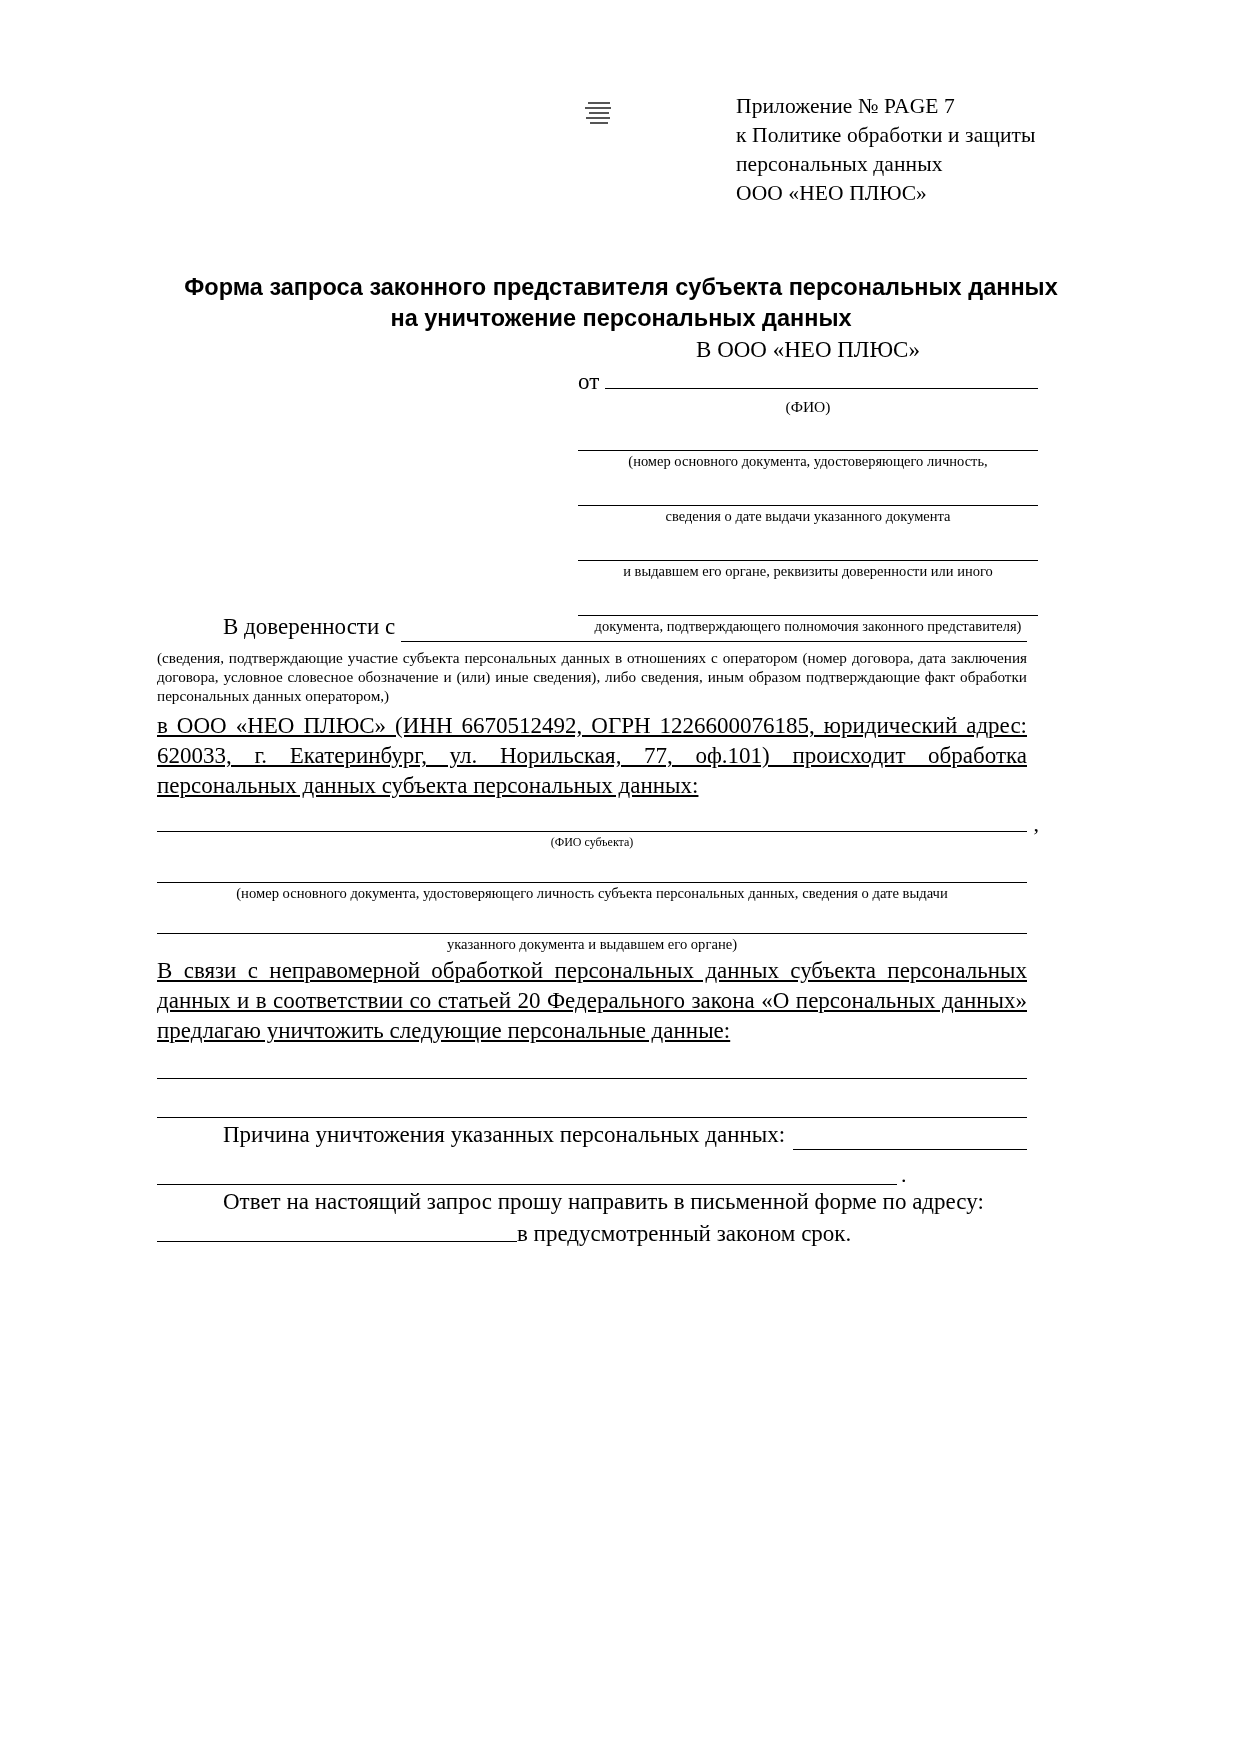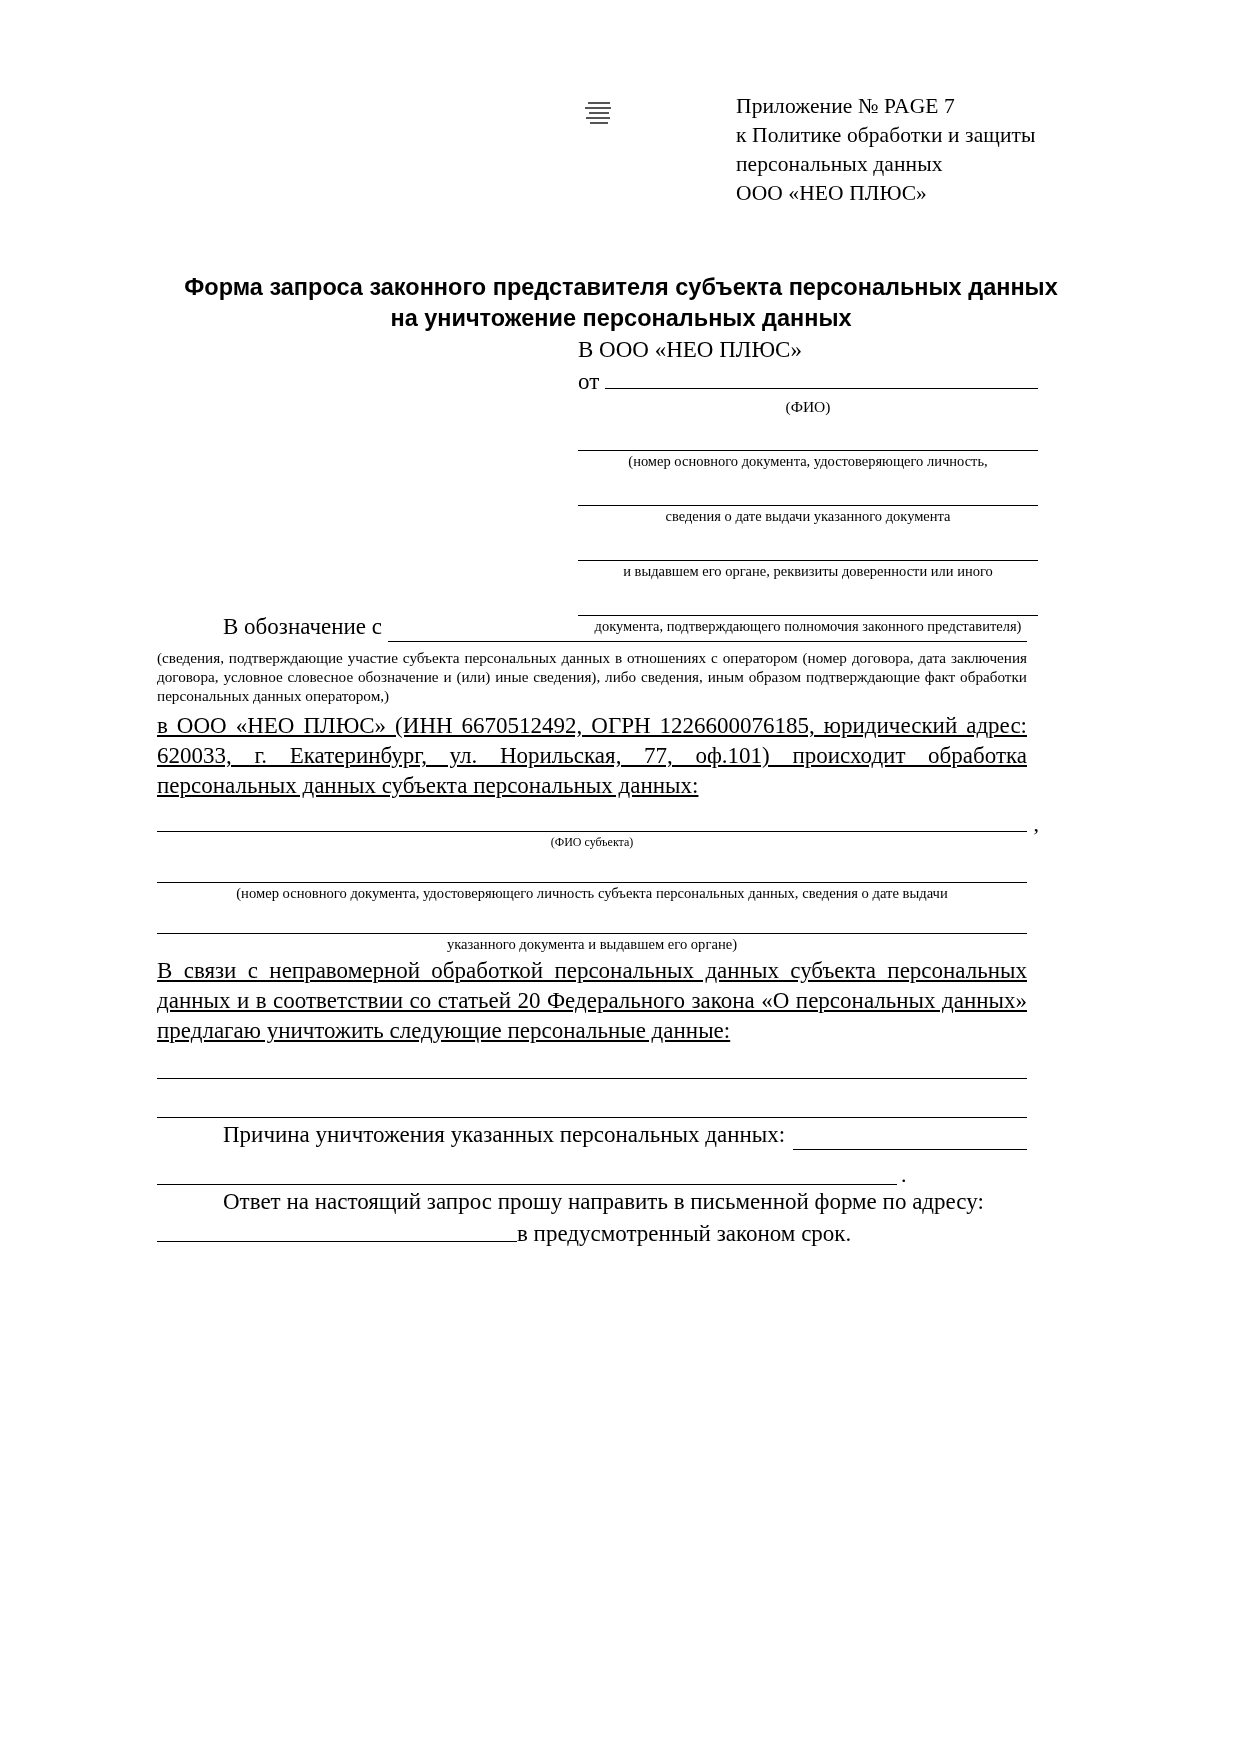--- a/index.html
+++ b/index.html
@@ -78,20 +78,21 @@
     position: absolute;
     top: 336px;
     left: 578px;
     width: 460px;
     font-size: 23px;
     line-height: 28px;
   }
   .addr .to {
     display: block;
     white-space: nowrap;
+    text-align: center;
   }
   .from-row {
     display: flex;
     margin-top: 4px;
   }
   .from-row .lbl { white-space: nowrap; padding-right: 6px; }
   .rule {
     flex: 1 1 auto;
     border-bottom: 1.5px solid #000;
     height: 20px;
@@ -253,21 +254,21 @@
     <div class="blank-line"></div>
     <span class="cap small">и выдавшем его органе, реквизиты доверенности или иного</span>
 
     <div class="blank-line"></div>
     <span class="cap small">документа, подтверждающего полномочия законного представителя)</span>
   </div>
 
   <div class="body">
 
     <div class="indent-row">
-      <span class="txt">В обозначение с</span>
+      <span class="txt">В доверенности с</span>
       <span class="rule"></span>
     </div>
     <div class="fineprint">(сведения, подтверждающие участие субъекта персональных данных в отношениях с оператором (номер договора, дата заключения договора, условное словесное обозначение и (или) иные сведения), либо сведения, иным образом подтверждающие факт обработки персональных данных оператором,)</div>
 
     <div class="para j">в ООО «НЕО ПЛЮС» (ИНН 6670512492, ОГРН 1226600076185, юридический адрес: 620033, г. Екатеринбург, ул. Норильская, 77, оф.101) происходит обработка персональных данных субъекта персональных данных:</div>
 
     <div class="rule-full" style="margin-top:6px;">
       <span class="tail">,</span>
     </div>
     <div class="centercap">(ФИО субъекта)</div>

